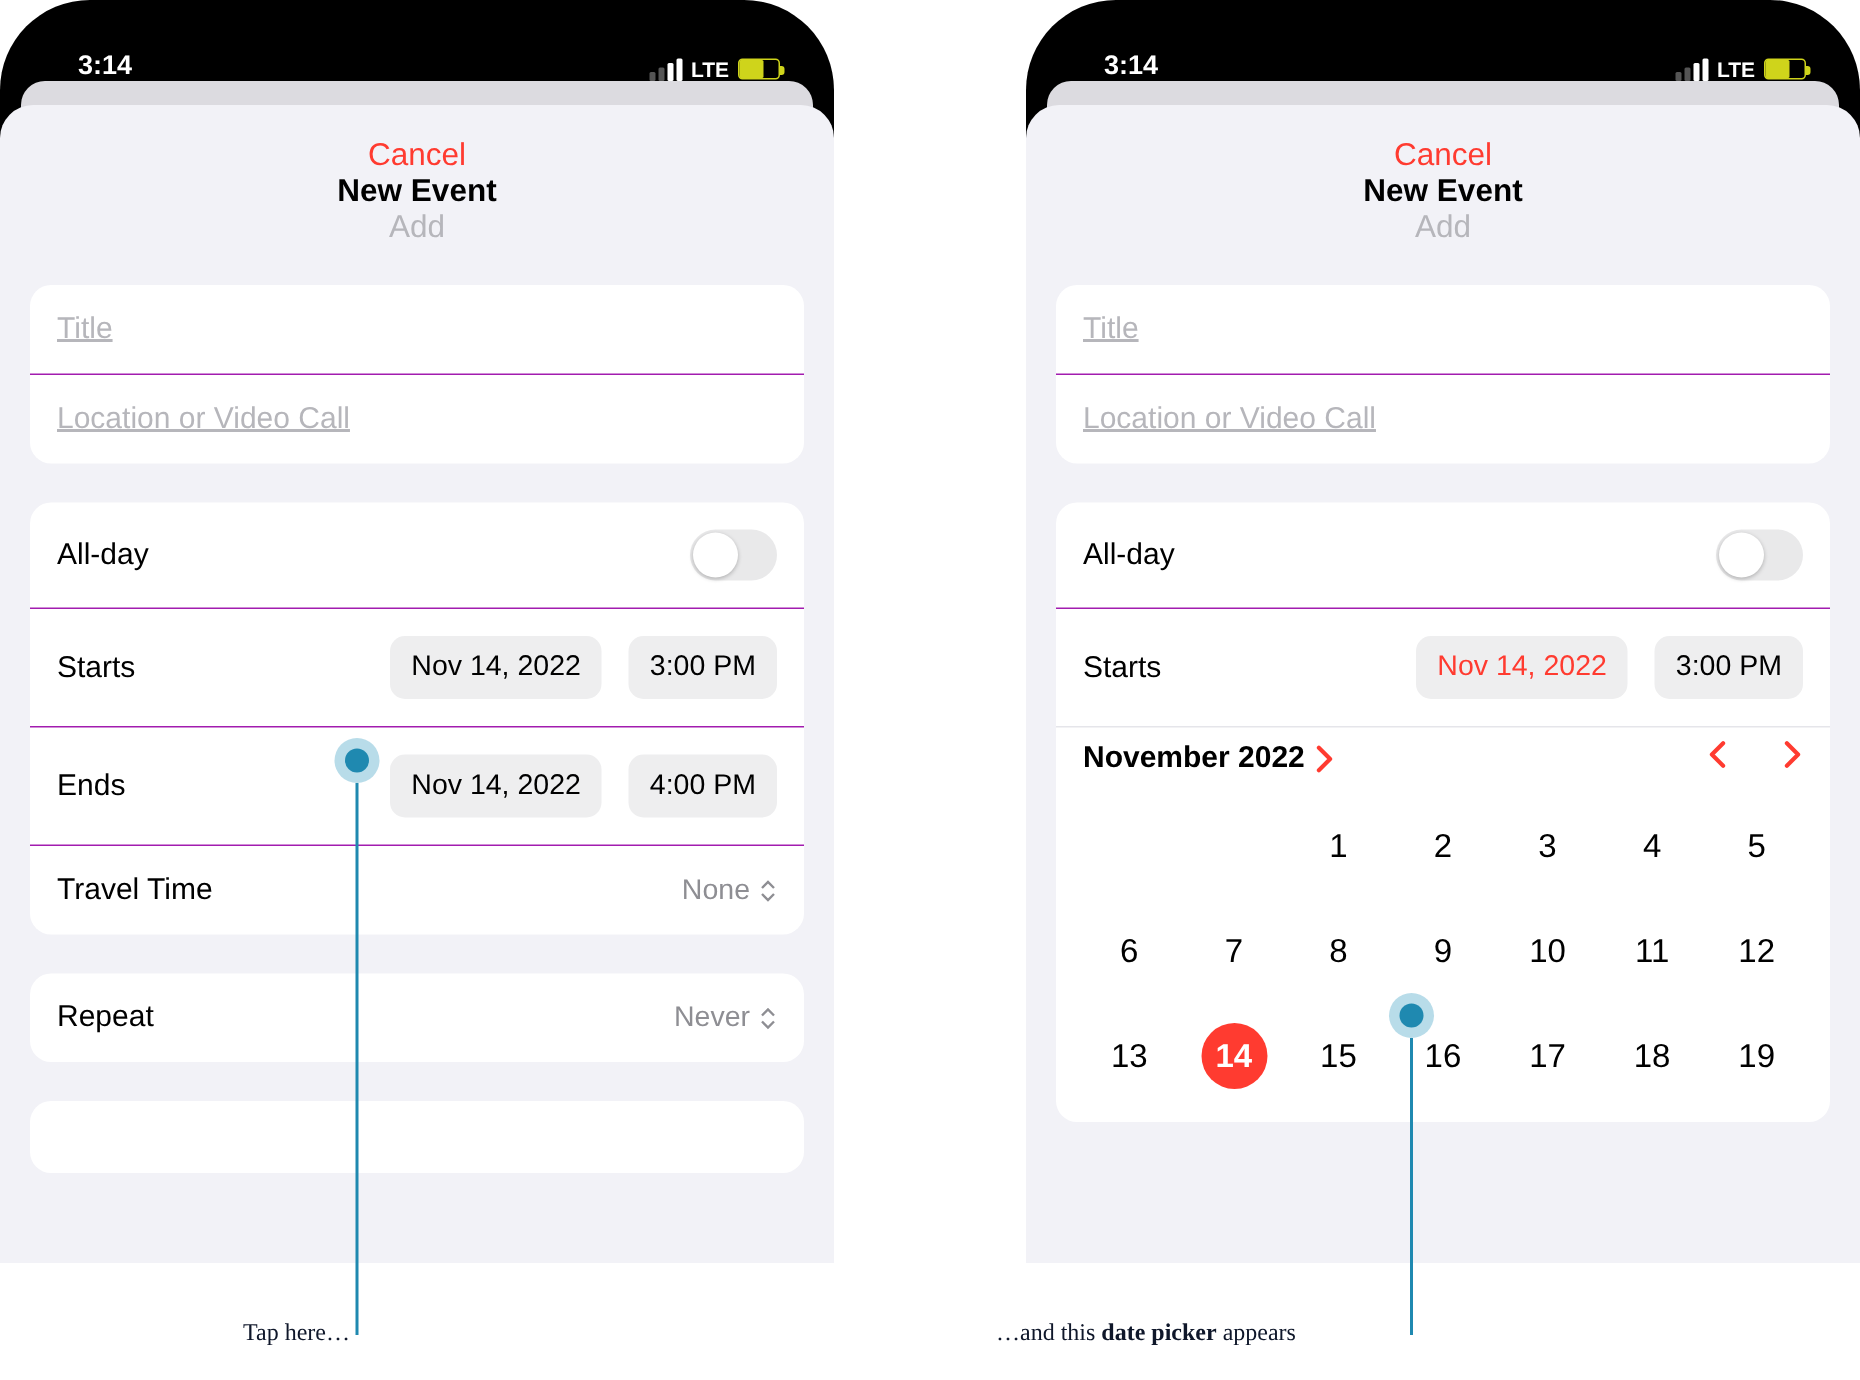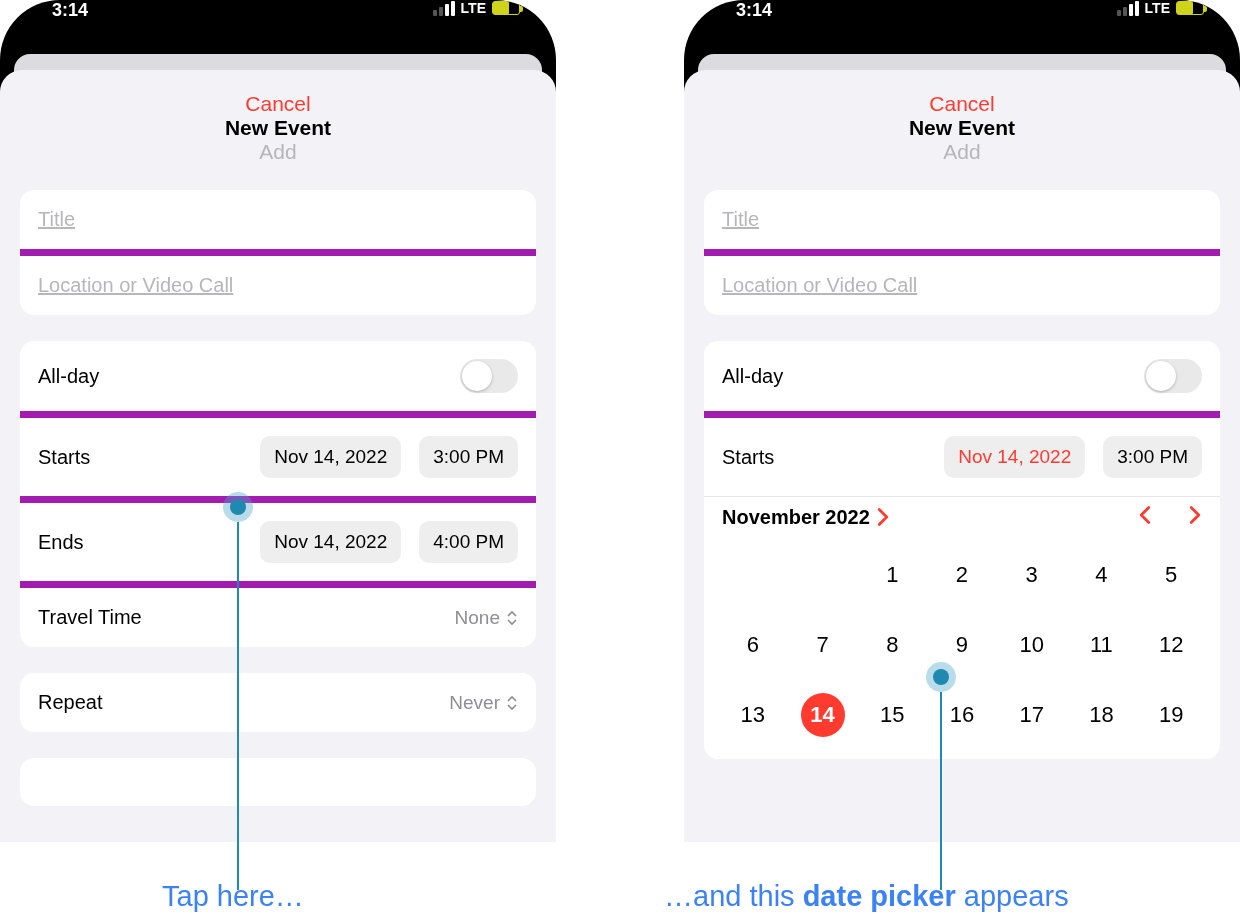--- a/index.html
+++ b/index.html
@@ -20,21 +20,21 @@
     overflow: hidden;
     top: 0;
   }
   .phone-left { left: 0; }
   .phone-right { left: 684px; }
 
   .status-bar {
     height: 54px;
     display: flex;
     justify-content: space-between;
-    align-items: flex-start;
+    align-items: flex-end;
     color: #fff;
     padding: 0 36px 0 52px;
     font-size: 18px;
     font-weight: 600;
   }
   .status-right { display: flex; align-items: center; gap: 6px; font-size: 14px; }
 
   .signal { display:flex; align-items:flex-end; gap:2px; }
   .signal span { display:block; width:4px; background:#555; border-radius:1px; }
   .signal span.on { background:#fff; }
@@ -77,21 +77,21 @@
 
   .group {
     background:#fff; border-radius:14px; margin: 8px 20px 26px 20px;
     overflow:hidden;
   }
   .row {
     display:flex; align-items:center; justify-content:space-between;
     padding: 18px 18px; font-size:20px; color:#000;
     position:relative;
   }
-  .row + .row { border-top:7px solid #a21caf; }
+  .row + .row { border-top:1px solid #a21caf; }
   .row.input { color:#b6b6bb;text-decoration:underline; }
   .row-label { color:#000; }
   .row-right { display:flex; align-items:flex-start; gap:18px; }
 
   .pill {
     background:#eeeeef; color:#000; border-radius:10px;
     padding:10px 14px; font-size:19px;
   }
   .pill.active { color:#ff3b30; }
 
@@ -141,23 +141,23 @@
     width:30px; height:30px; border-radius:15px; background:rgba(77,168,200,0.4);
     display:flex; align-items:center; justify-content:center;
   }
   .dot-inner { width:16px; height:16px; border-radius:8px; background:#1f89b0; }
   .leader {
     width:2px; background:#1f89b0; margin:0 auto;
   }
 
   .caption {
     position:absolute;
-    color:#3b82f6;
-    font-family: Liberation Sans, sans-serif;
-    font-size:29px;
+    color:#0f172a;
+    font-family: Liberation Serif, serif;
+    font-size:16px;
     white-space:nowrap;
   }
   .caption strong { font-weight:700;margin-top:32px; }
 
   .group.tight { margin-bottom: 0; }
 </style>
 </head>
 <body>
 
 <div class="phone phone-left">

